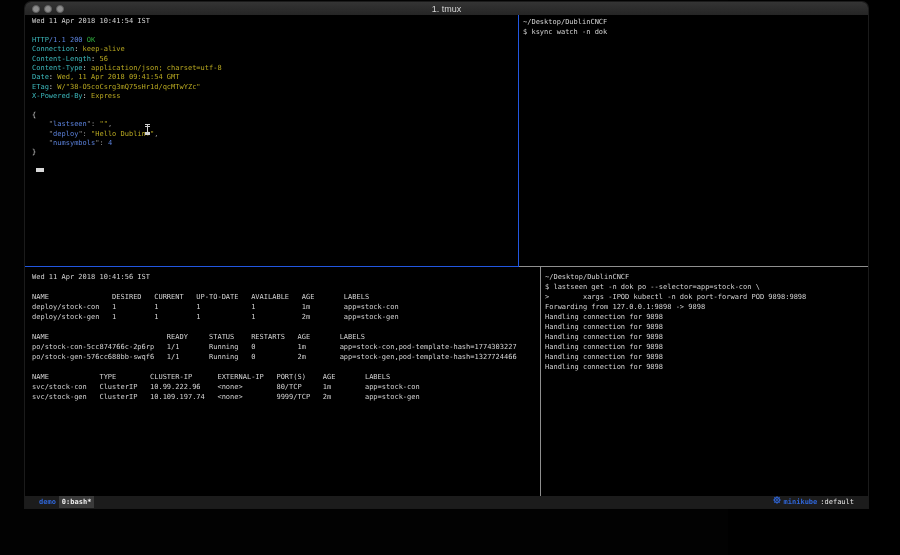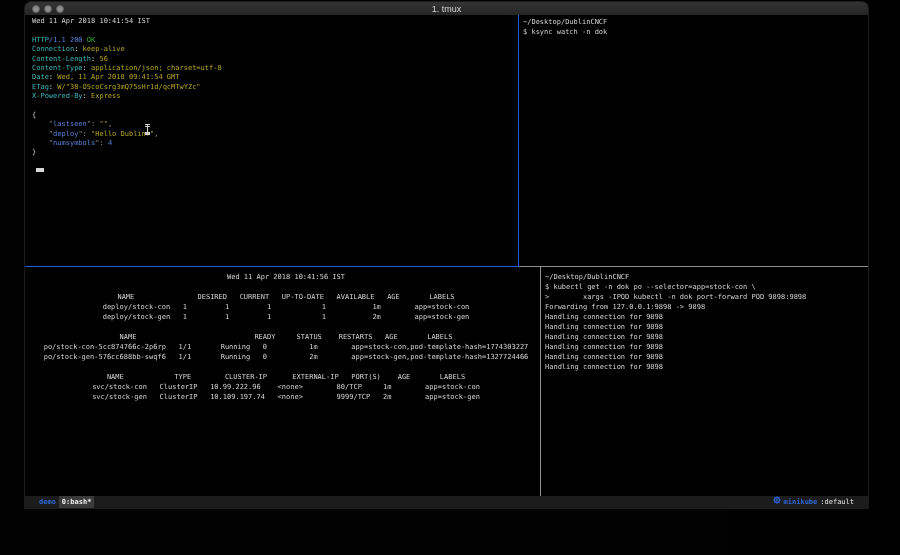--- a/index.html
+++ b/index.html
@@ -74,41 +74,41 @@
 
     <div class="vdiv divblue" style="left:493px; top:13px; height:252px;"></div>
     <div class="hdiv divblue" style="left:0; top:264px; width:494px;"></div>
     <div class="hdiv divgray" style="left:494px; top:264px; width:349px;"></div>
 
     <div class="pane lh10" style="left:498px; top:15px; width:345px; height:249px;">
         <div class="line">~/Desktop/DublinCNCF</div>
         <div class="line">$ ksync watch -n dok</div>
       </div>
 
-    <div class="pane lh10" style="left:7px; top:270px; width:508px; height:224px;text-align:center;">
+    <div class="pane lh10" style="left:7px; top:270px; width:508px; height:224px;">
         <div class="line">Wed 11 Apr 2018 10:41:56 IST</div>
         <div class="line">&nbsp;</div>
         <div class="line">NAME               DESIRED   CURRENT   UP-TO-DATE   AVAILABLE   AGE       LABELS</div>
         <div class="line">deploy/stock-con   1         1         1            1           1m        app=stock-con</div>
         <div class="line">deploy/stock-gen   1         1         1            1           2m        app=stock-gen</div>
         <div class="line">&nbsp;</div>
         <div class="line">NAME                            READY     STATUS    RESTARTS   AGE       LABELS</div>
         <div class="line">po/stock-con-5cc874766c-2p6rp   1/1       Running   0          1m        app=stock-con,pod-template-hash=1774303227</div>
         <div class="line">po/stock-gen-576cc688bb-swqf6   1/1       Running   0          2m        app=stock-gen,pod-template-hash=1327724466</div>
         <div class="line">&nbsp;</div>
         <div class="line">NAME            TYPE        CLUSTER-IP      EXTERNAL-IP   PORT(S)    AGE       LABELS</div>
         <div class="line">svc/stock-con   ClusterIP   10.99.222.96    &lt;none&gt;        80/TCP     1m        app=stock-con</div>
         <div class="line">svc/stock-gen   ClusterIP   10.109.197.74   &lt;none&gt;        9999/TCP   2m        app=stock-gen</div>
       </div>
 
     <div class="vdiv divgray" style="left:515px; top:265px; height:229px;"></div>
 
     <div class="pane lh10" style="left:520px; top:270px; width:323px; height:224px;">
         <div class="line">~/Desktop/DublinCNCF</div>
-        <div class="line">$ kubectl get -n dok po --selector=app=stock-con \</div>
+        <div class="line">$ lastseen get -n dok po --selector=app=stock-con \</div>
         <div class="line">&gt;        xargs -IPOD kubectl -n dok port-forward POD 9898:9898</div>
         <div class="line">Forwarding from 127.0.0.1:9898 -&gt; 9898</div>
         <div class="line">Handling connection for 9898</div>
         <div class="line">Handling connection for 9898</div>
         <div class="line">Handling connection for 9898</div>
         <div class="line">Handling connection for 9898</div>
         <div class="line">Handling connection for 9898</div>
         <div class="line">Handling connection for 9898</div>
       </div>
 

